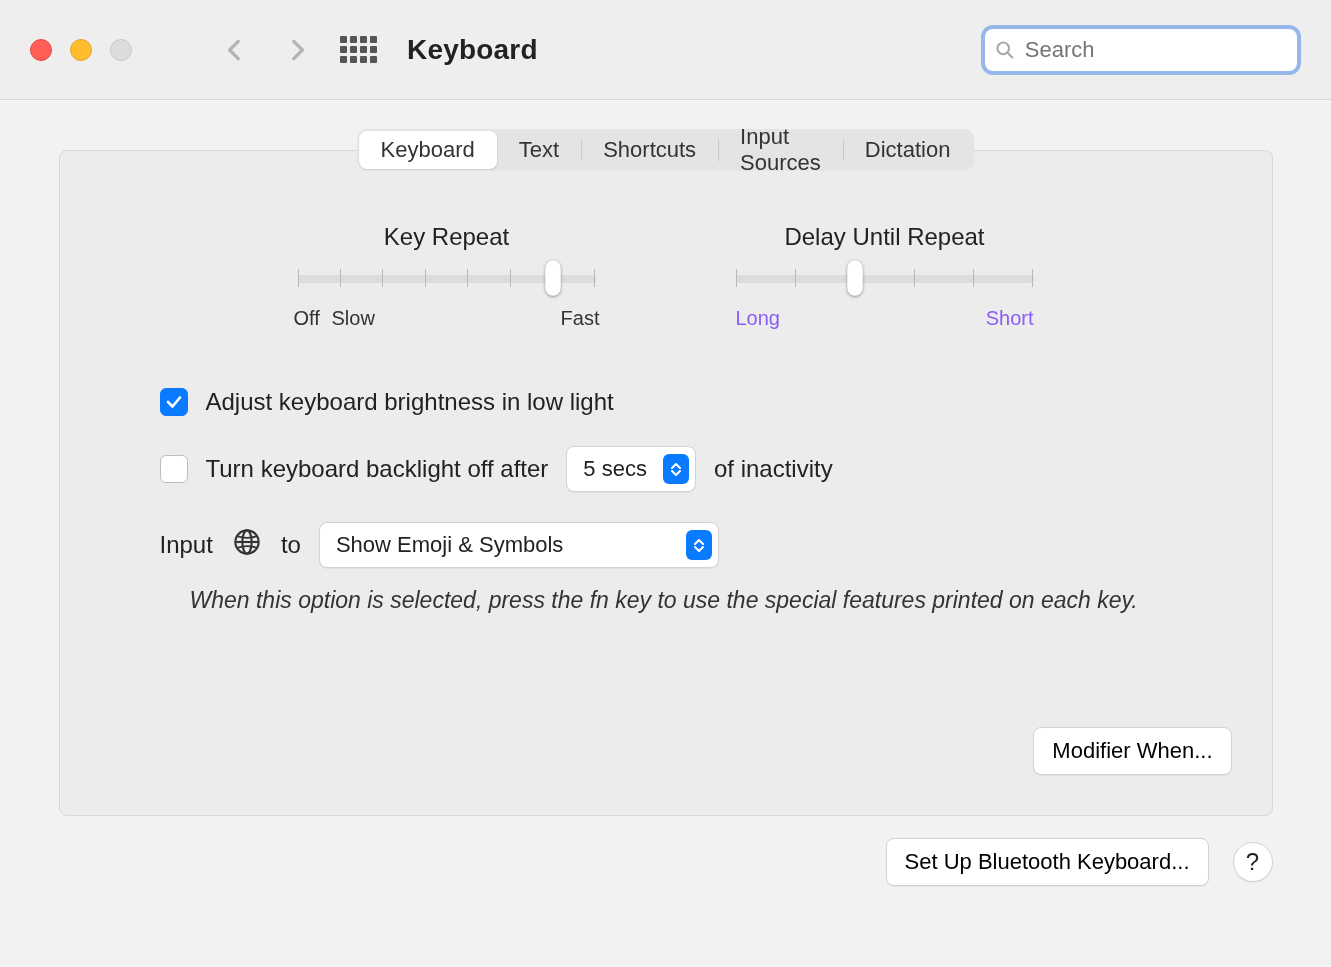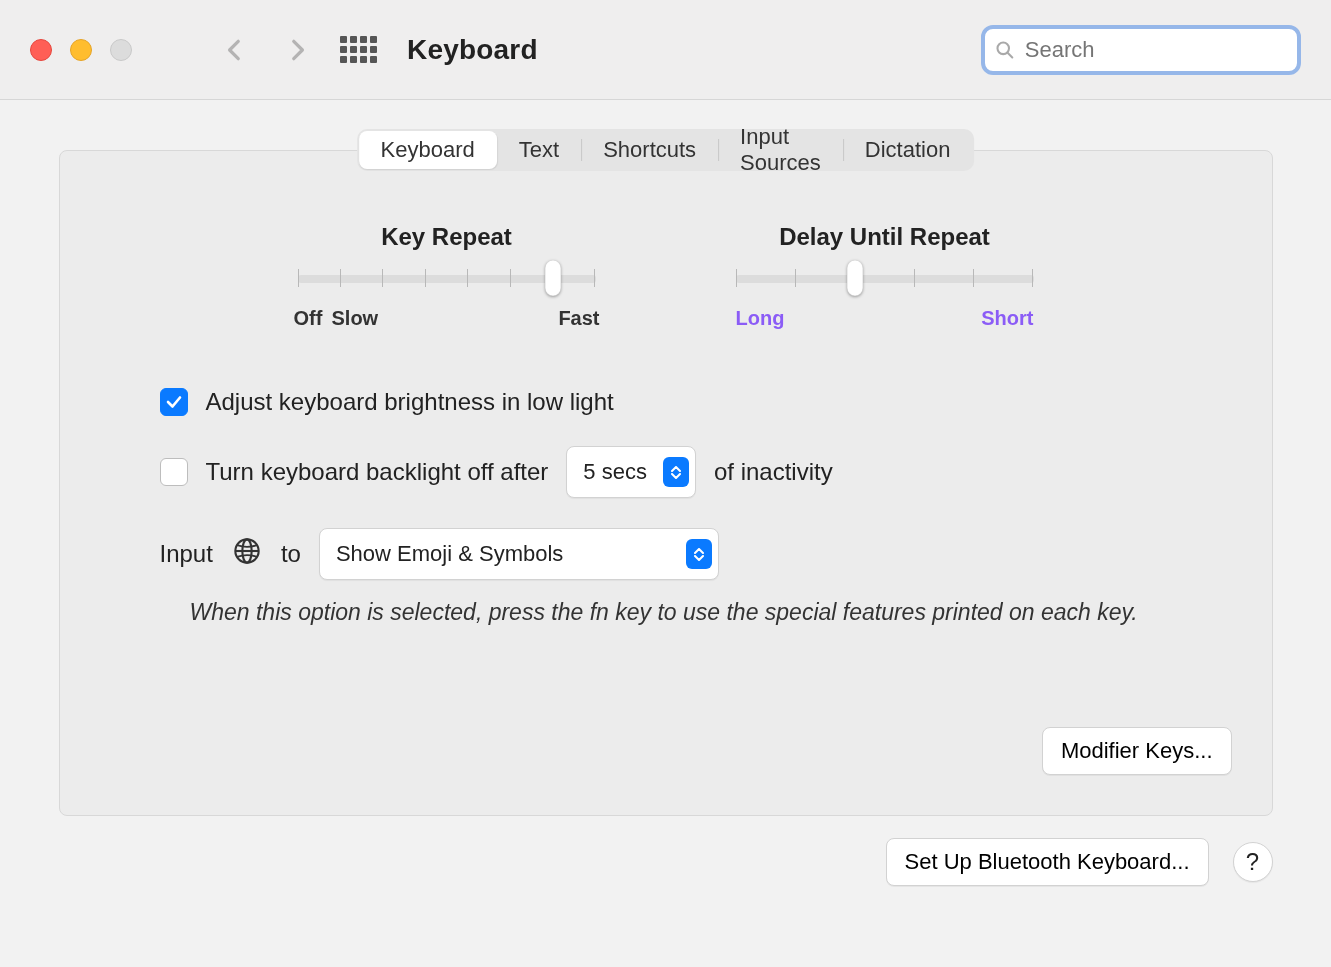--- a/index.html
+++ b/index.html
@@ -23,39 +23,39 @@
   .content { padding: 50px 34px 0; position: relative; }
   .panel { width: 1214px; margin: 0 auto; border: 1px solid #d8d8d8; border-radius: 8px; background: #ececec; position: relative; padding: 62px 84px 28px; min-height: 666px; }
 
   .tabbar { position: absolute; top: -22px; left: 50%; transform: translateX(-50%); display: flex; background: #e4e4e4; border-radius: 10px; height: 42px; align-items: stretch; padding: 2px; }
   .tab { font-size: 22px; padding: 0 22px; display: flex; align-items: center; color: #333; cursor: default; position: relative; }
   .tab + .tab::before { content: ""; position: absolute; left: 0; top: 8px; bottom: 8px; width: 1px; background: #c8c8c8; }
   .tab.active { background: #fff; border-radius: 8px; box-shadow: 0 1px 1px rgba(0,0,0,.08); }
   .tab.active + .tab::before, .tab.active::before { display: none; }
 
   .sliders { display: flex; justify-content: center; gap: 140px; margin-top: 10px; }
-  .slgroup { text-align: center; font-weight: bold; }
+  .slgroup { text-align: center; }
   .slgroup .lbl { font-size: 24px; margin-bottom: 24px; }
   .track { width: 298px; height: 8px; background: #dcdcdc; border-radius: 3px; margin: 0 auto; position: relative; }
   .ticks { position: absolute; top: -6px; left: 0; right: 0; display: flex; justify-content: space-between; }
   .tick { width: 1px; height: 18px; background: #b8b8b8; }
   .thumb { position: absolute; top: -15px; width: 16px; height: 36px; background: #fff; border-radius: 8px; box-shadow: 0 1px 3px rgba(0,0,0,.35), inset 0 0 0 .5px rgba(0,0,0,.15); transform: translateX(-50%); }
   .marks { display: flex; justify-content: space-between; width: 298px; margin: 24px auto 0; font-size: 20px; color: #8b5cf6; }
   .marks3 { display: flex; width: 298px; margin: 24px auto 0; font-size: 20px; color: #333; position: relative; }
   .marks3 .m0 { position: absolute; left: -4px; }
   .marks3 .m1 { position: absolute; left: 34px; }
   .marks3 .m2 { position: absolute; right: -4px; }
 
   .opts { margin-top: 58px; }
   .row { display: flex; align-items: center; gap: 18px; font-size: 24px; margin-bottom: 30px; flex-wrap: wrap; padding-left: 16px; }
   .chk { width: 28px; height: 28px; border-radius: 6px; border: 1px solid #bdbdbd; background: #fff; display: flex; align-items: center; justify-content: center; flex-shrink: 0; }
   .chk.on { background: #0a7aff; border-color: #0a7aff; }
   .chk.on svg { display: block; }
   .chk svg { display: none; }
-  .select { height: 52px; background: #fff; border: 1px solid #d2d2d2; border-radius: 8px; display: inline-flex; align-items: center; padding: 0 6px 0 16px; font-size: 22px; gap: 16px; box-shadow: 0 1px 1px rgba(0,0,0,.05); }
+  .select { height: 46px; background: #fff; border: 1px solid #d2d2d2; border-radius: 8px; display: inline-flex; align-items: center; padding: 0 6px 0 16px; font-size: 22px; gap: 16px; box-shadow: 0 1px 1px rgba(0,0,0,.05); }
   .select .stepper { width: 26px; height: 30px; background: #0a7aff; border-radius: 6px; display: flex; flex-direction: column; align-items: center; justify-content: center; gap: 1px; }
   .select .stepper svg { display: block; }
   .globe-icon { font-size: 24px; padding: 0 2px; }
   .hint { font-size: 23px; color: #333; margin-left: 46px; margin-top: -14px; line-height: 1.4; font-style: italic; }
 
   .modbtn-wrap { position: absolute; right: 40px; bottom: 40px; }
   .btn { background: #fff; border: 1px solid #d2d2d2; border-radius: 8px; font-size: 22px; padding: 10px 18px; box-shadow: 0 1px 0 rgba(0,0,0,.05); }
 
   .footer { width: 1214px; margin: 22px auto 0; display: flex; justify-content: flex-end; align-items: center; gap: 24px; }
   .helpbtn { width: 40px; height: 40px; border-radius: 50%; background: #fff; border: 1px solid #d2d2d2; display: flex; align-items: center; justify-content: center; font-size: 24px; font-weight: 500; box-shadow: 0 1px 1px rgba(0,0,0,.05); }
@@ -205,21 +205,21 @@
                 <path d="M1 1 L5 5 L9 1" stroke="#fff" stroke-width="2" fill="none" stroke-linecap="round" stroke-linejoin="round"></path>
               </svg>
           </div>
         </div>
       </div>
 
       <div class="hint">When this option is selected, press the fn key to use the special features printed on each key.</div>
     </div>
 
     <div class="modbtn-wrap">
-      <button class="btn">Modifier Keys...</button>
+      <button class="btn">Modifier When...</button>
     </div>
   </div>
 
   <div class="footer">
     <button class="btn">Set Up Bluetooth Keyboard...</button>
     <div class="helpbtn">?</div>
   </div>
 </div>
 
 </body></html>

